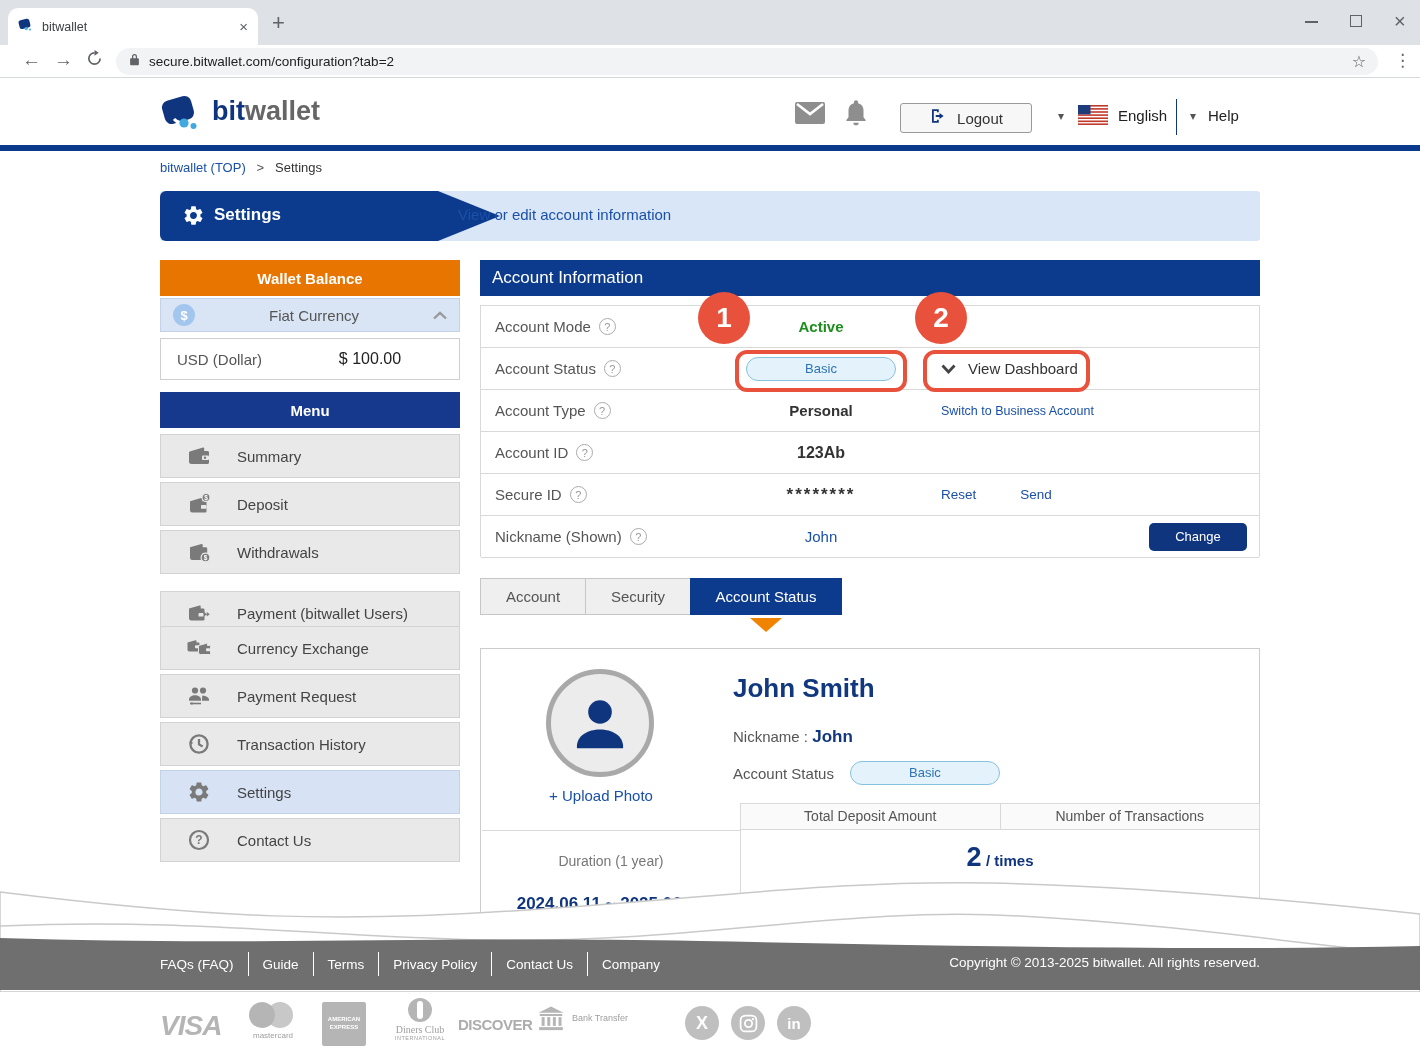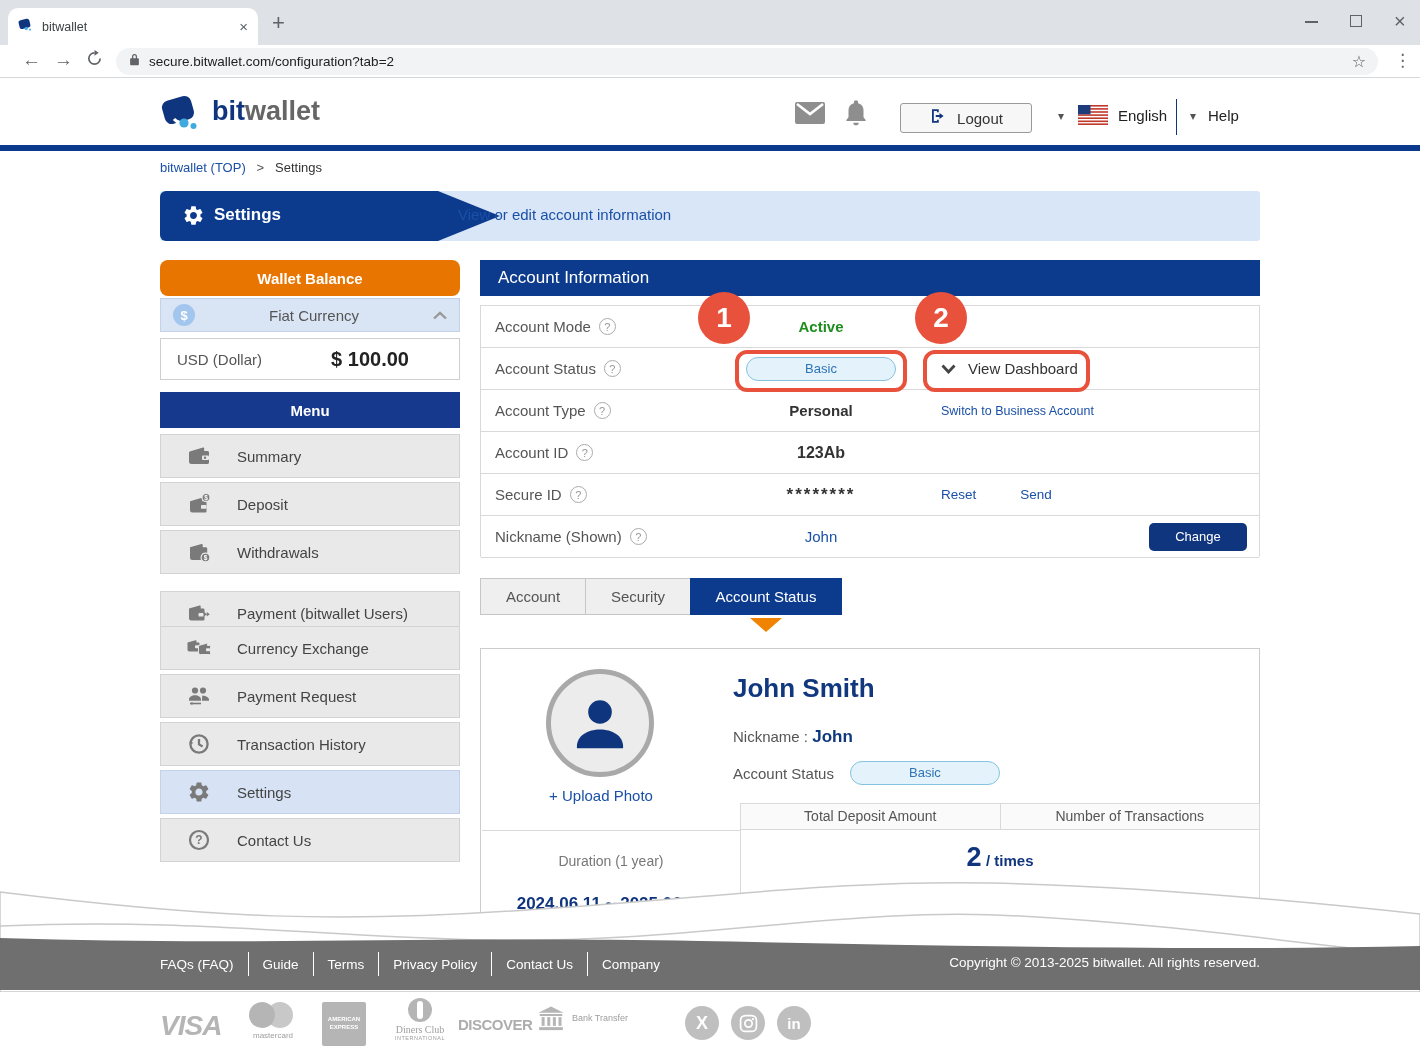--- a/index.html
+++ b/index.html
@@ -53,30 +53,30 @@
   .sb-hdr { position:absolute; left:160px; width:300px; height:36px; color:#fff; font-size:15px;
             font-weight:bold; display:flex; align-items:center; justify-content:center; }
   .fiat-row { position:absolute; left:160px; top:298px; width:300px; height:34px; background:#D9E4F4;
               border:1px solid #C3D2E8; display:flex; align-items:center; padding:0 12px; }
   .fiat-dollar { width:22px; height:22px; border-radius:50%; background:#A3C6EE; color:#fff; font-size:13px;
                  font-weight:bold; display:flex; align-items:center; justify-content:center; }
   .fiat-label { flex:1; text-align:center; color:#555; font-size:15px; }
   .usd-row { position:absolute; left:160px; top:338px; width:300px; height:42px; background:#fff;
              border:1px solid #CFCFCF; display:flex; align-items:center; padding:0 16px; }
   .usd-name { color:#555; font-size:15px; }
-  .usd-amt { flex:1; text-align:center; color:#222; font-size:20px; font-weight:bold;padding-left:35px; }
+  .usd-amt { flex:1; text-align:center; color:#222; font-size:16px; font-weight:normal;padding-left:35px; }
   .menu-item { position:absolute; left:160px; width:300px; height:44px; background:#E9E9E9;
                border:1px solid #D3D3D3; display:flex; align-items:center; gap:18px; padding-left:18px; }
   .menu-item.active { background:#D7E3F5; border-color:#C3D2E8; }
   .mi-label { color:#444; font-size:15px; }
   .mi-icon { width:40px; display:flex; justify-content:center; }
 
   
   .ai-header { position:absolute; left:480px; top:260px; width:780px; height:36px; background:#0C3B8D;
-               color:#fff; font-size:17px; display:flex; align-items:center; padding-left:18px; }
+               color:#fff; font-size:17px; display:flex; align-items:center; padding-left:12px; }
   .ai-table { position:absolute; left:480px; top:305px; width:780px; height:252px;
               border:1px solid #D9D9D9; border-bottom:none; }
   .ai-row { position:relative; width:100%; height:42px; border-bottom:1px solid #D9D9D9;
             display:flex; align-items:center; }
   .ai-label { position:absolute; left:14px; color:#555; font-size:15px; display:flex; align-items:center; gap:8px; }
   .qmark { width:17px; height:17px; border:1px solid #ABABAB; border-radius:50%; color:#999;
            font-size:11px; display:inline-flex; align-items:center; justify-content:center; }
   .ai-value { position:absolute; left:240px; width:200px; text-align:center; font-size:15px; }
   .ai-links { position:absolute; left:460px; font-size:13.5px; color:#1A50A8; display:flex; gap:44px; }
   .green { color:#1E8E1E; font-weight:bold; }
@@ -269,21 +269,21 @@
     <div class="banner-arrow-tip"></div>
     <div class="abs" style="left:22px; top:13px; z-index:2;">
       <svg width="23" height="23" viewBox="0 0 24 24">
           <path fill="#fff" d="M19.14 12.94c.04-.3.06-.61.06-.94 0-.32-.02-.64-.07-.94l2.03-1.58a.49.49 0 0 0 .12-.61l-1.92-3.32a.49.49 0 0 0-.59-.22l-2.39.96a7.03 7.03 0 0 0-1.62-.94l-.36-2.54a.48.48 0 0 0-.48-.41h-3.84c-.24 0-.43.17-.47.41l-.36 2.54c-.59.24-1.13.57-1.62.94l-2.39-.96a.48.48 0 0 0-.59.22L2.74 8.87c-.12.21-.08.47.12.61l2.03 1.58c-.05.3-.09.63-.09.94s.02.64.07.94l-2.03 1.58a.49.49 0 0 0-.12.61l1.92 3.32c.12.22.37.29.59.22l2.39-.96c.5.38 1.03.7 1.62.94l.36 2.54c.05.24.24.41.48.41h3.84c.24 0 .44-.17.47-.41l.36-2.54c.59-.24 1.13-.56 1.62-.94l2.39.96c.22.08.47 0 .59-.22l1.92-3.32a.49.49 0 0 0-.12-.61l-2.01-1.58zM12 15.6A3.61 3.61 0 0 1 8.4 12c0-1.98 1.62-3.6 3.6-3.6s3.6 1.62 3.6 3.6-1.62 3.6-3.6 3.6z"></path>
         </svg>
     </div>
     <div class="banner-title" style="z-index:2;">Settings</div>
     <div class="banner-sub">View or edit account information</div>
   </div>
 
-  <div class="sb-hdr" style="top:260px; background:#E87500;border-radius:8px;">
+  <div class="sb-hdr" style="top:260px; background:#E87500;">
     <span>Wallet Balance</span>
   </div>
   <div class="fiat-row">
     <span class="fiat-dollar">$</span>
     <span class="fiat-label">Fiat Currency</span>
     <span>
       <svg width="14" height="9" viewBox="0 0 14 9">
           <path d="M1 7.5 7 1.8l6 5.7" fill="none" stroke="#999" stroke-width="2.4"></path>
         </svg>
     </span>

